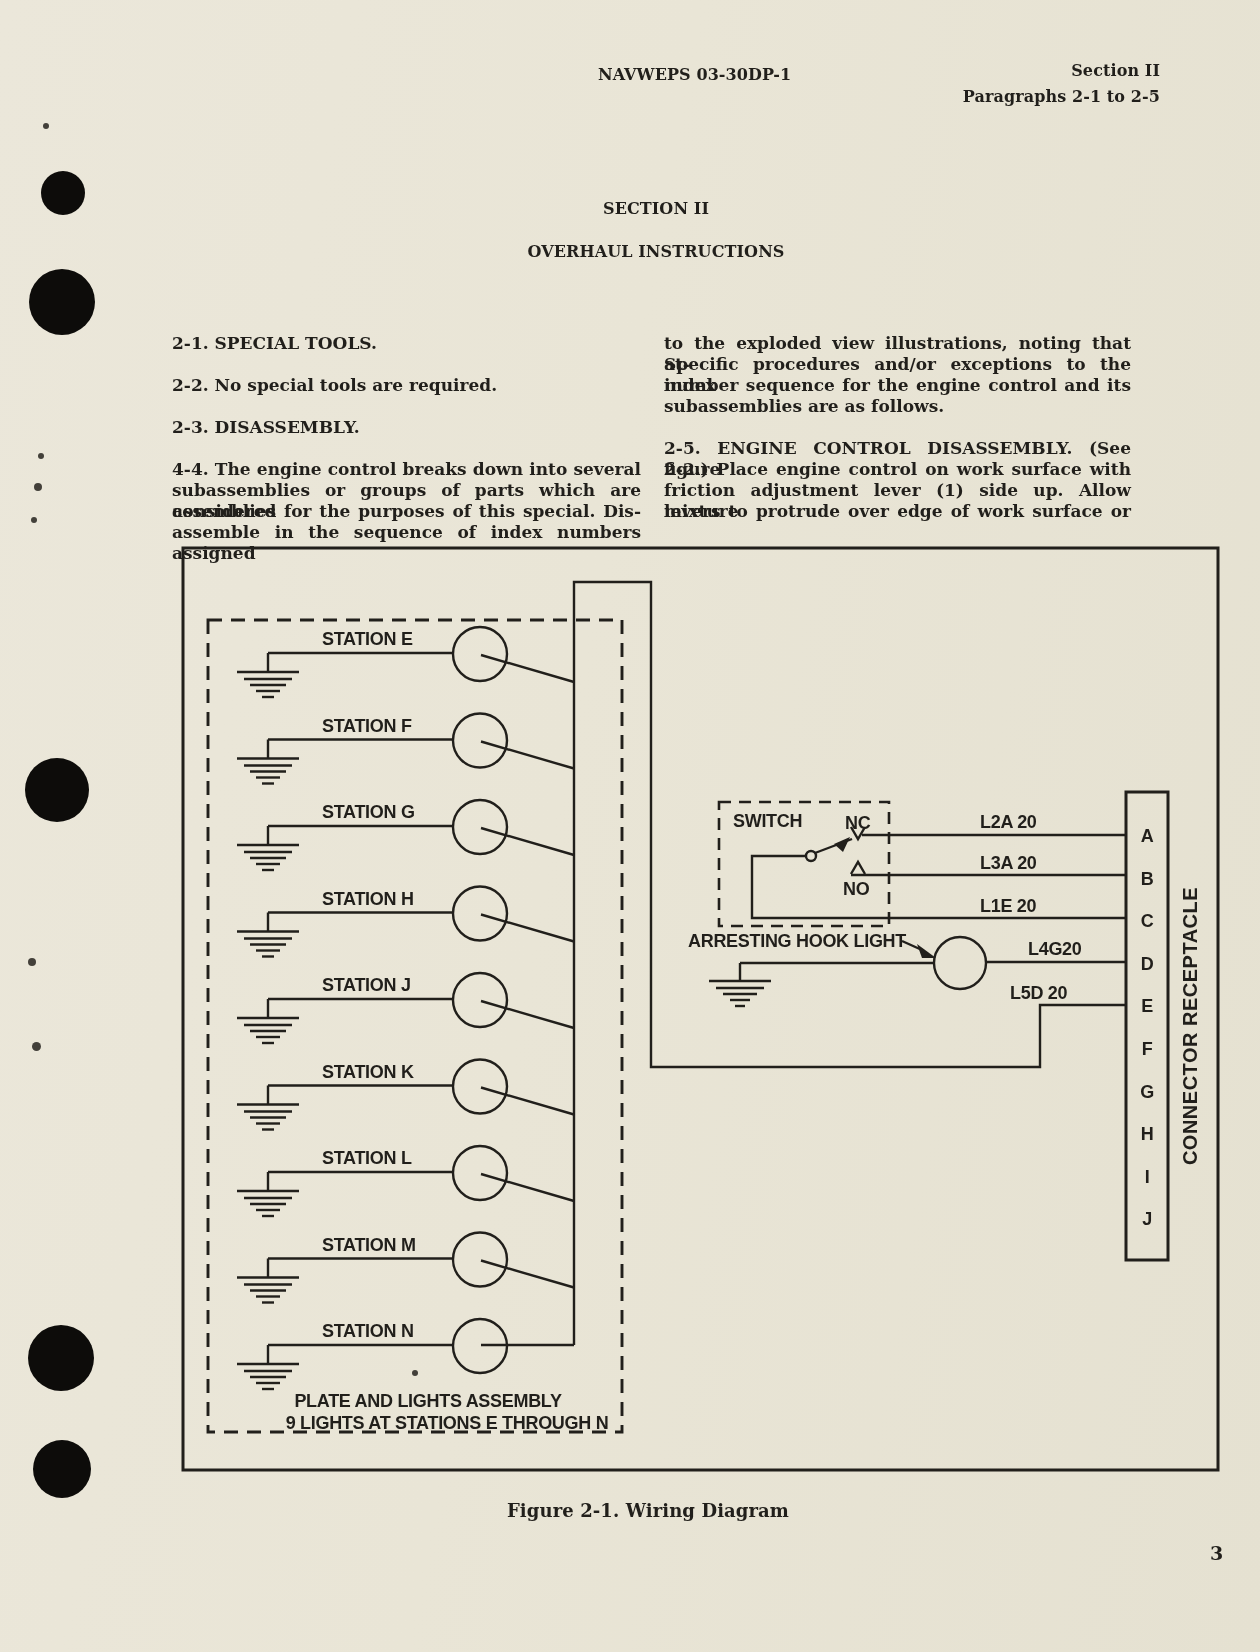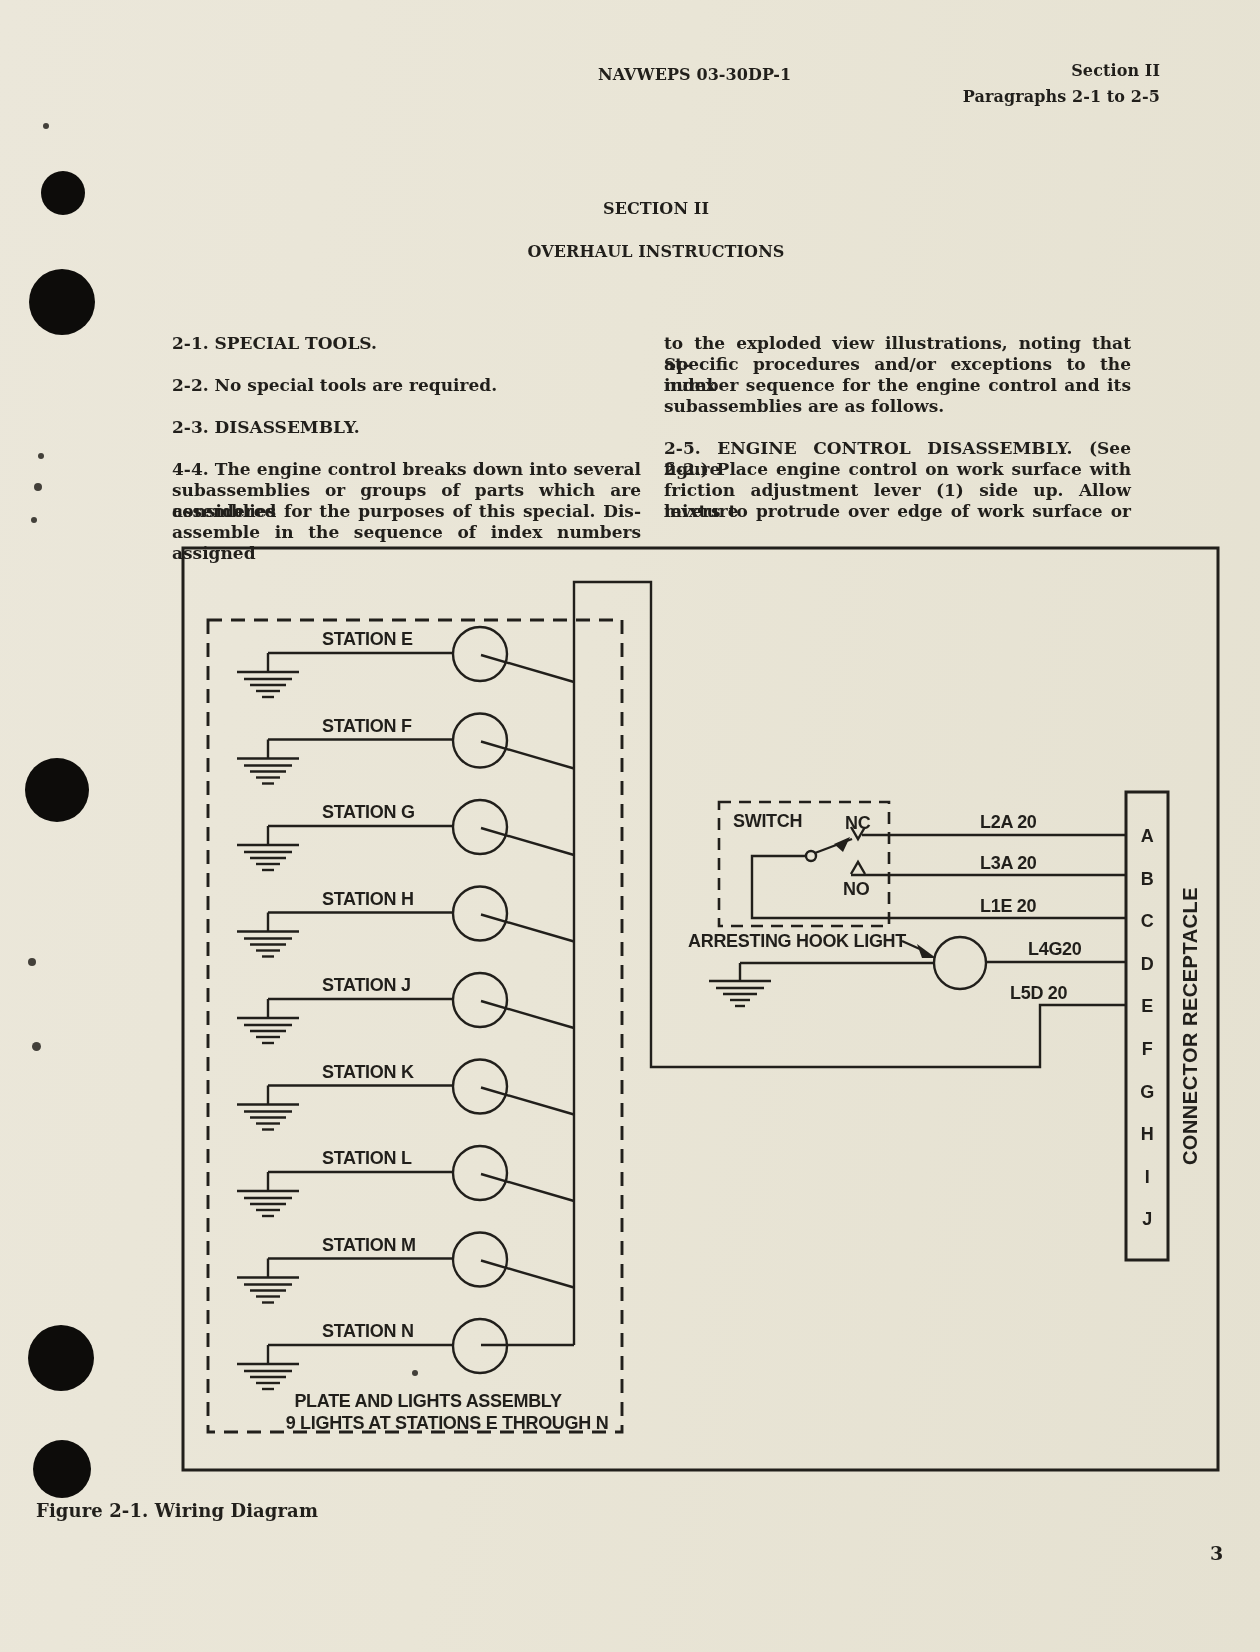--- a/index.html
+++ b/index.html
@@ -253,17 +253,17 @@
         <text x="1147" y="1140.2" text-anchor="middle" class="dtext">H</text>
         <text x="1147" y="1182.8" text-anchor="middle" class="dtext">I</text>
         <text x="1147" y="1225.4" text-anchor="middle" class="dtext">J</text>
       </g>
     <text class="dtext dtext-lg" x="1197" y="1026" text-anchor="middle" transform="rotate(-90 1197 1026)">CONNECTOR RECEPTACLE</text>
 
     <text class="dtext" x="428" y="1407" text-anchor="middle">PLATE AND LIGHTS ASSEMBLY</text>
     <text class="dtext" x="447" y="1429" text-anchor="middle">9 LIGHTS AT STATIONS E THROUGH N</text>
   </svg>
 
-  <div class="abs serif caption" style="left:36px;top:1500px;width:1224px;text-align:left;">Figure 2-1.  Wiring Diagram</div>
+  <div class="abs serif caption" style="left:36px;top:1500px;width:1224px;text-align:center;">Figure 2-1.  Wiring Diagram</div>
 
   <div class="abs serif pageno" style="left:1210px;top:1542px;">3</div>
 
 </div>
 
 </body></html>

